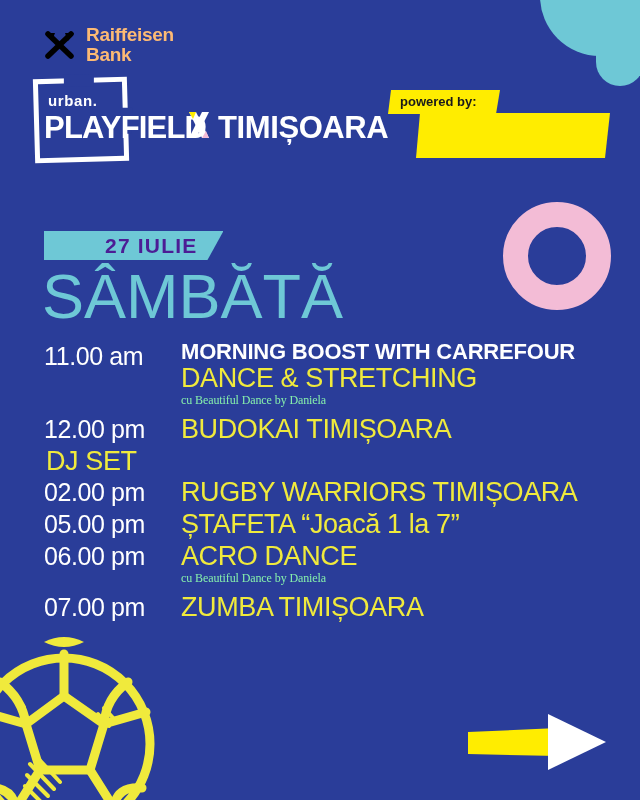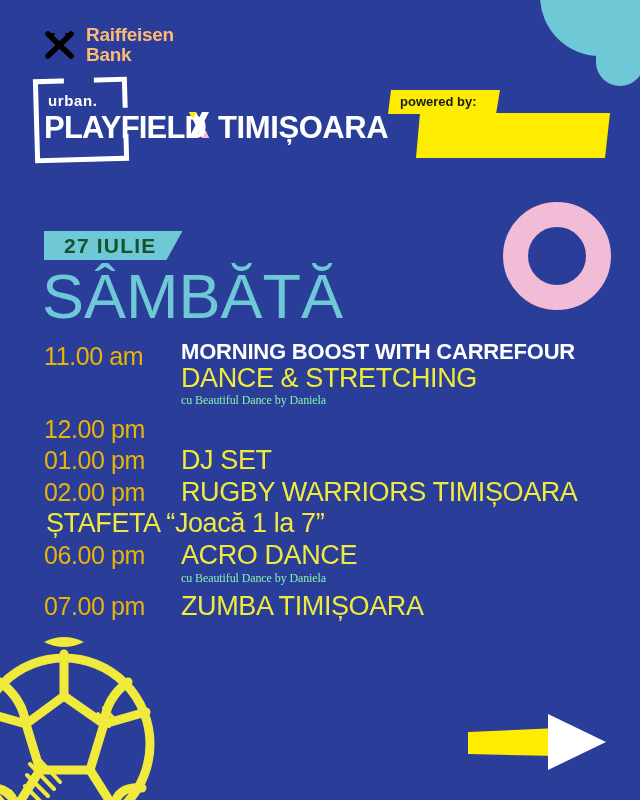--- a/index.html
+++ b/index.html
@@ -188,25 +188,26 @@
     left: 44px;
     top: 231px;
     height: 29px;
     background: #6ec8d6;
     padding: 0 26px 0 20px;
     clip-path: polygon(0 0, 100% 0, calc(100% - 16px) 100%, 0 100%);
     display: flex;
     align-items: center;
   }
   .date-badge span {
-    color: #14532d;
+    color: #4c1d95;
     font-size: 21px;
     font-weight: bold;
     letter-spacing: 1.2px;
     white-space: nowrap;
+    margin-left: 41px;
   }
   .day-name {
     position: absolute;
     left: 42px;
     top: 262px;
     color: #6ec8d6;
     font-size: 63px;
     font-weight: normal;
     letter-spacing: 0px;
     line-height: 1.1;
@@ -221,21 +222,21 @@
     width: 570px;
   }
   .row {
     display: flex;
     align-items: flex-start;
     margin-bottom: 2px;
   }
   .row-time {
     width: 135px;
     flex: 0 0 135px;
-    color: #eab308;
+    color: #ffffff;
     font-size: 25px;
     font-weight: normal;
     letter-spacing: -0.4px;
     line-height: 1.16;
     white-space: nowrap;
   }
   .row-body {
     flex: 1 1 auto;
     padding-left: 2px;
   }
@@ -336,34 +337,37 @@
       <div class="row has-pre spaced">
         <div class="row-time">11.00 am</div>
         <div class="row-body">
           <div class="ev-pre">MORNING BOOST WITH CARREFOUR</div>
           <div class="ev-title">DANCE &amp; STRETCHING</div>
           <div class="ev-sub">cu Beautiful Dance by Daniela</div>
         </div>
       </div>
       <div class="row">
         <div class="row-time">12.00 pm</div>
+        <div class="row-body">
+          <div class="ev-title">BUDOKAI TIMIȘOARA</div>
+        </div>
       </div>
       <div class="row">
-        <div class="row-time">01.00 pm</div>
         <div class="row-body">
           <div class="ev-title">DJ SET</div>
         </div>
       </div>
       <div class="row">
         <div class="row-time">02.00 pm</div>
         <div class="row-body">
           <div class="ev-title">RUGBY WARRIORS TIMIȘOARA</div>
         </div>
       </div>
       <div class="row">
+        <div class="row-time">05.00 pm</div>
         <div class="row-body">
           <div class="ev-title">ȘTAFETA “Joacă 1 la 7”</div>
         </div>
       </div>
       <div class="row spaced">
         <div class="row-time">06.00 pm</div>
         <div class="row-body">
           <div class="ev-title">ACRO DANCE</div>
           <div class="ev-sub">cu Beautiful Dance by Daniela</div>
         </div>

